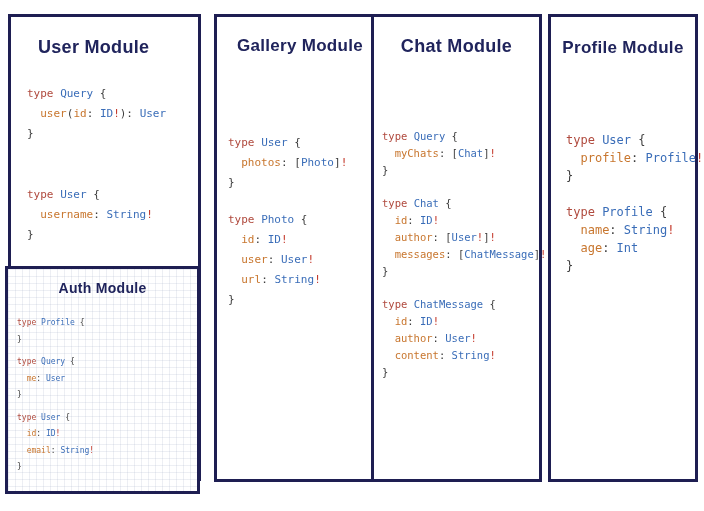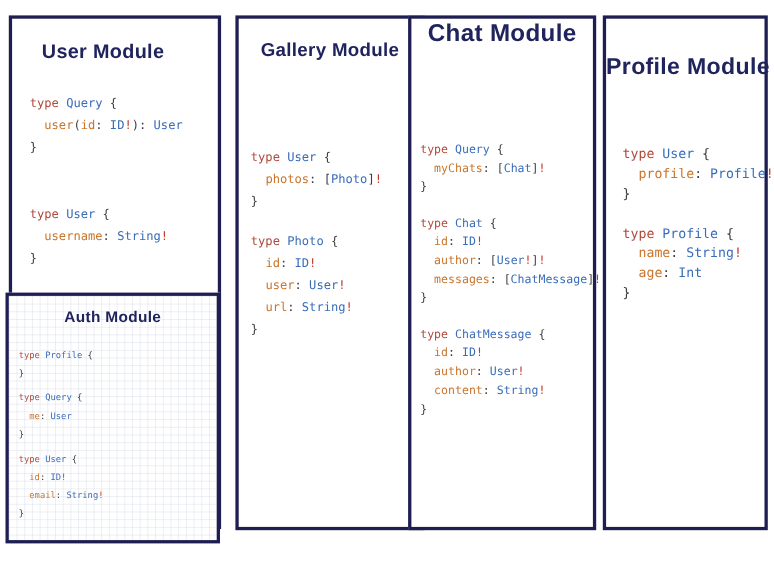--- a/index.html
+++ b/index.html
@@ -21,22 +21,22 @@
       linear-gradient(to right,  rgba(190,197,215,.28) 1px, transparent 1px) 0 0/7px 7px,
       linear-gradient(to bottom, rgba(190,197,215,.28) 1px, transparent 1px) 0 0/7px 7px,
       #ffffff;
   }
   .module-title{
     font-weight:700;color:var(--title_navy);letter-spacing:.3px;
     text-align:center;white-space:nowrap;
   }
   #box-user    .module-title{text-align:left;padding:20px 0 0 27px;font-size:18px;}
   #box-gallery .module-title{padding-top:19px;font-size:17px;}
-  #box-chat    .module-title{font-size:22px;}
-  #box-profile .module-title{padding-top:32px;font-size:21px;}
+  #box-chat    .module-title{padding-top:19px;font-size:18px;}
+  #box-profile .module-title{padding-top:21px;font-size:17px;}
   #box-auth    .module-title{padding-top:11px;font-size:14px;}
   .code{
     position:absolute;font-family:"DejaVu Sans Mono",monospace;
     color:var(--punct_dark);
   }
   .code .line{white-space:pre;}
   #code-user   {left:16px;top:67px; font-size:11px; line-height:20px;}
   #code-user    .block{margin-bottom:41px;}
   #code-auth   {left:9px; top:46px; font-size:8px;  line-height:16.5px;}
   #code-auth    .block{margin-bottom:6px;}

